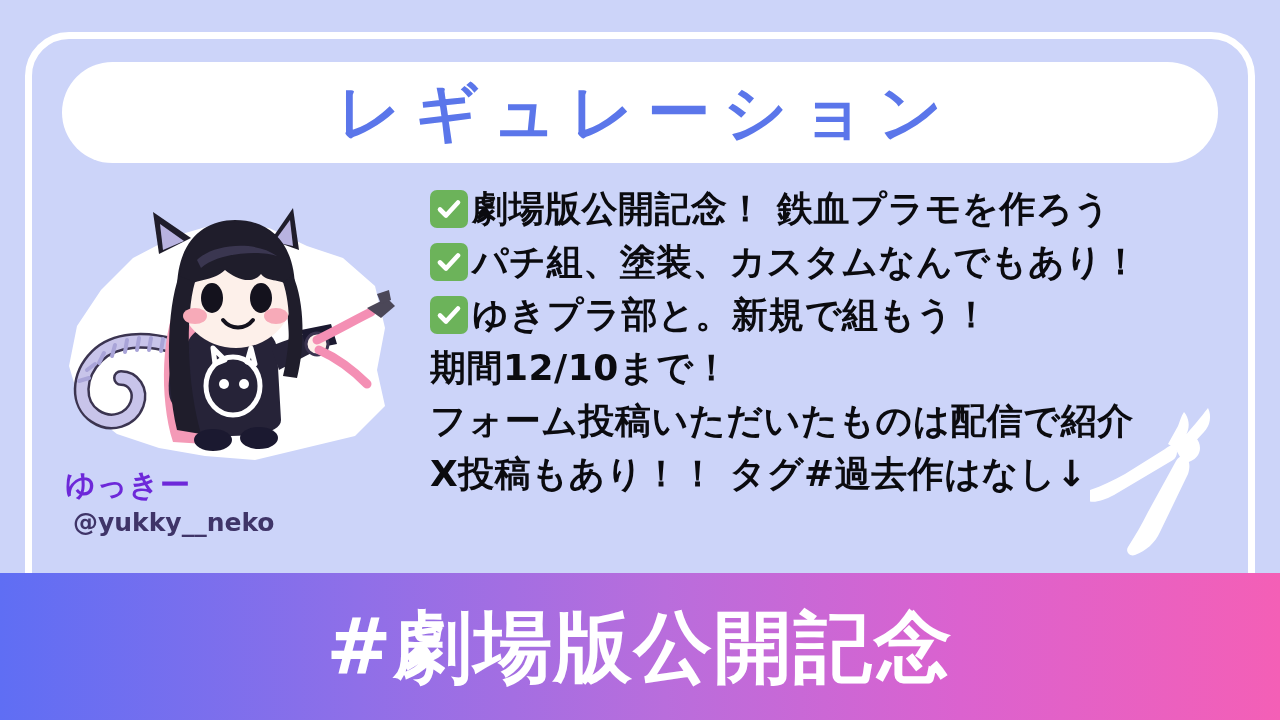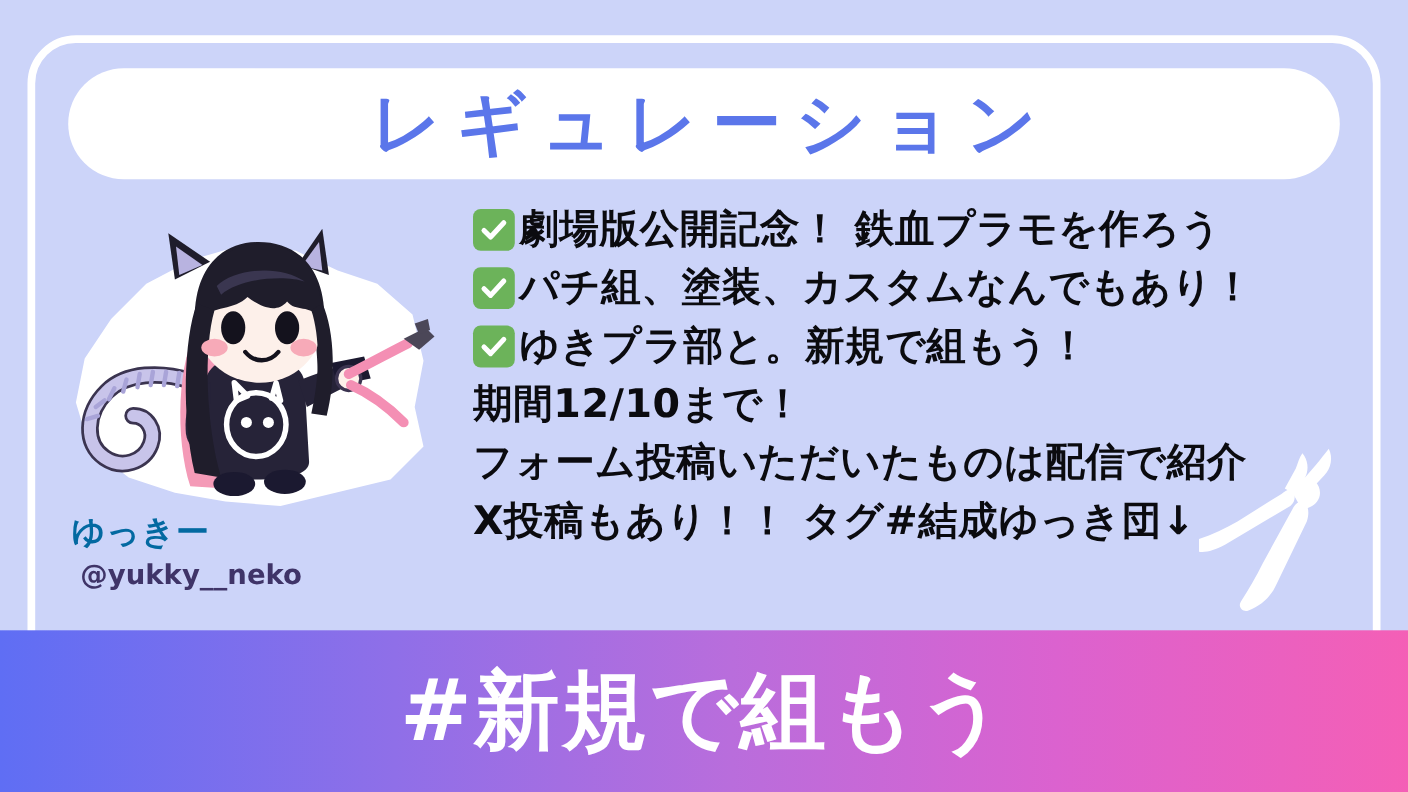--- a/index.html
+++ b/index.html
@@ -38,21 +38,21 @@
 
   
   .watermark{position:absolute;left:1090px;top:400px;width:180px;height:170px;opacity:1;pointer-events:none;}
 
   
   .mascot{position:absolute;left:55px;top:198px;width:350px;height:285px;}
 
   
   .namebox{position:absolute;left:65px;top:468px;width:330px;}
   .name-main{
-    color:#0369a1;font-weight:700;font-size:30px;line-height:1.1;
+    color:#6d28d9;font-weight:700;font-size:30px;line-height:1.1;
     letter-spacing:1px;margin:0 0 4px 0;
   }
   .name-handle{
     color:#3f3468;font-weight:600;font-size:25px;line-height:1.15;margin:8px;
     letter-spacing:0px;
   }
 
   
   .rules{position:absolute;left:430px;top:182px;width:740px;}
   .rule-row{display:flex;align-items:center;gap:4px;height:53px;}
@@ -216,22 +216,22 @@
       <span class="rule-text">ゆきプラ部と。新規で組もう！</span>
     </div>
 
     <div class="note-row">
       <span class="note-text">期間12/10まで！</span>
     </div>
     <div class="note-row">
       <span class="note-text">フォーム投稿いただいたものは配信で紹介</span>
     </div>
     <div class="note-row">
-      <span class="note-text">X投稿もあり！！ タグ#結成ゆっき団↓</span>
+      <span class="note-text">X投稿もあり！！ タグ#過去作はなし↓</span>
     </div>
 
   </div>
 
   <div class="banner">
-    <div class="banner-text">#新規で組もう</div>
+    <div class="banner-text">#劇場版公開記念</div>
   </div>
 
 </div>
 
 </body></html>

